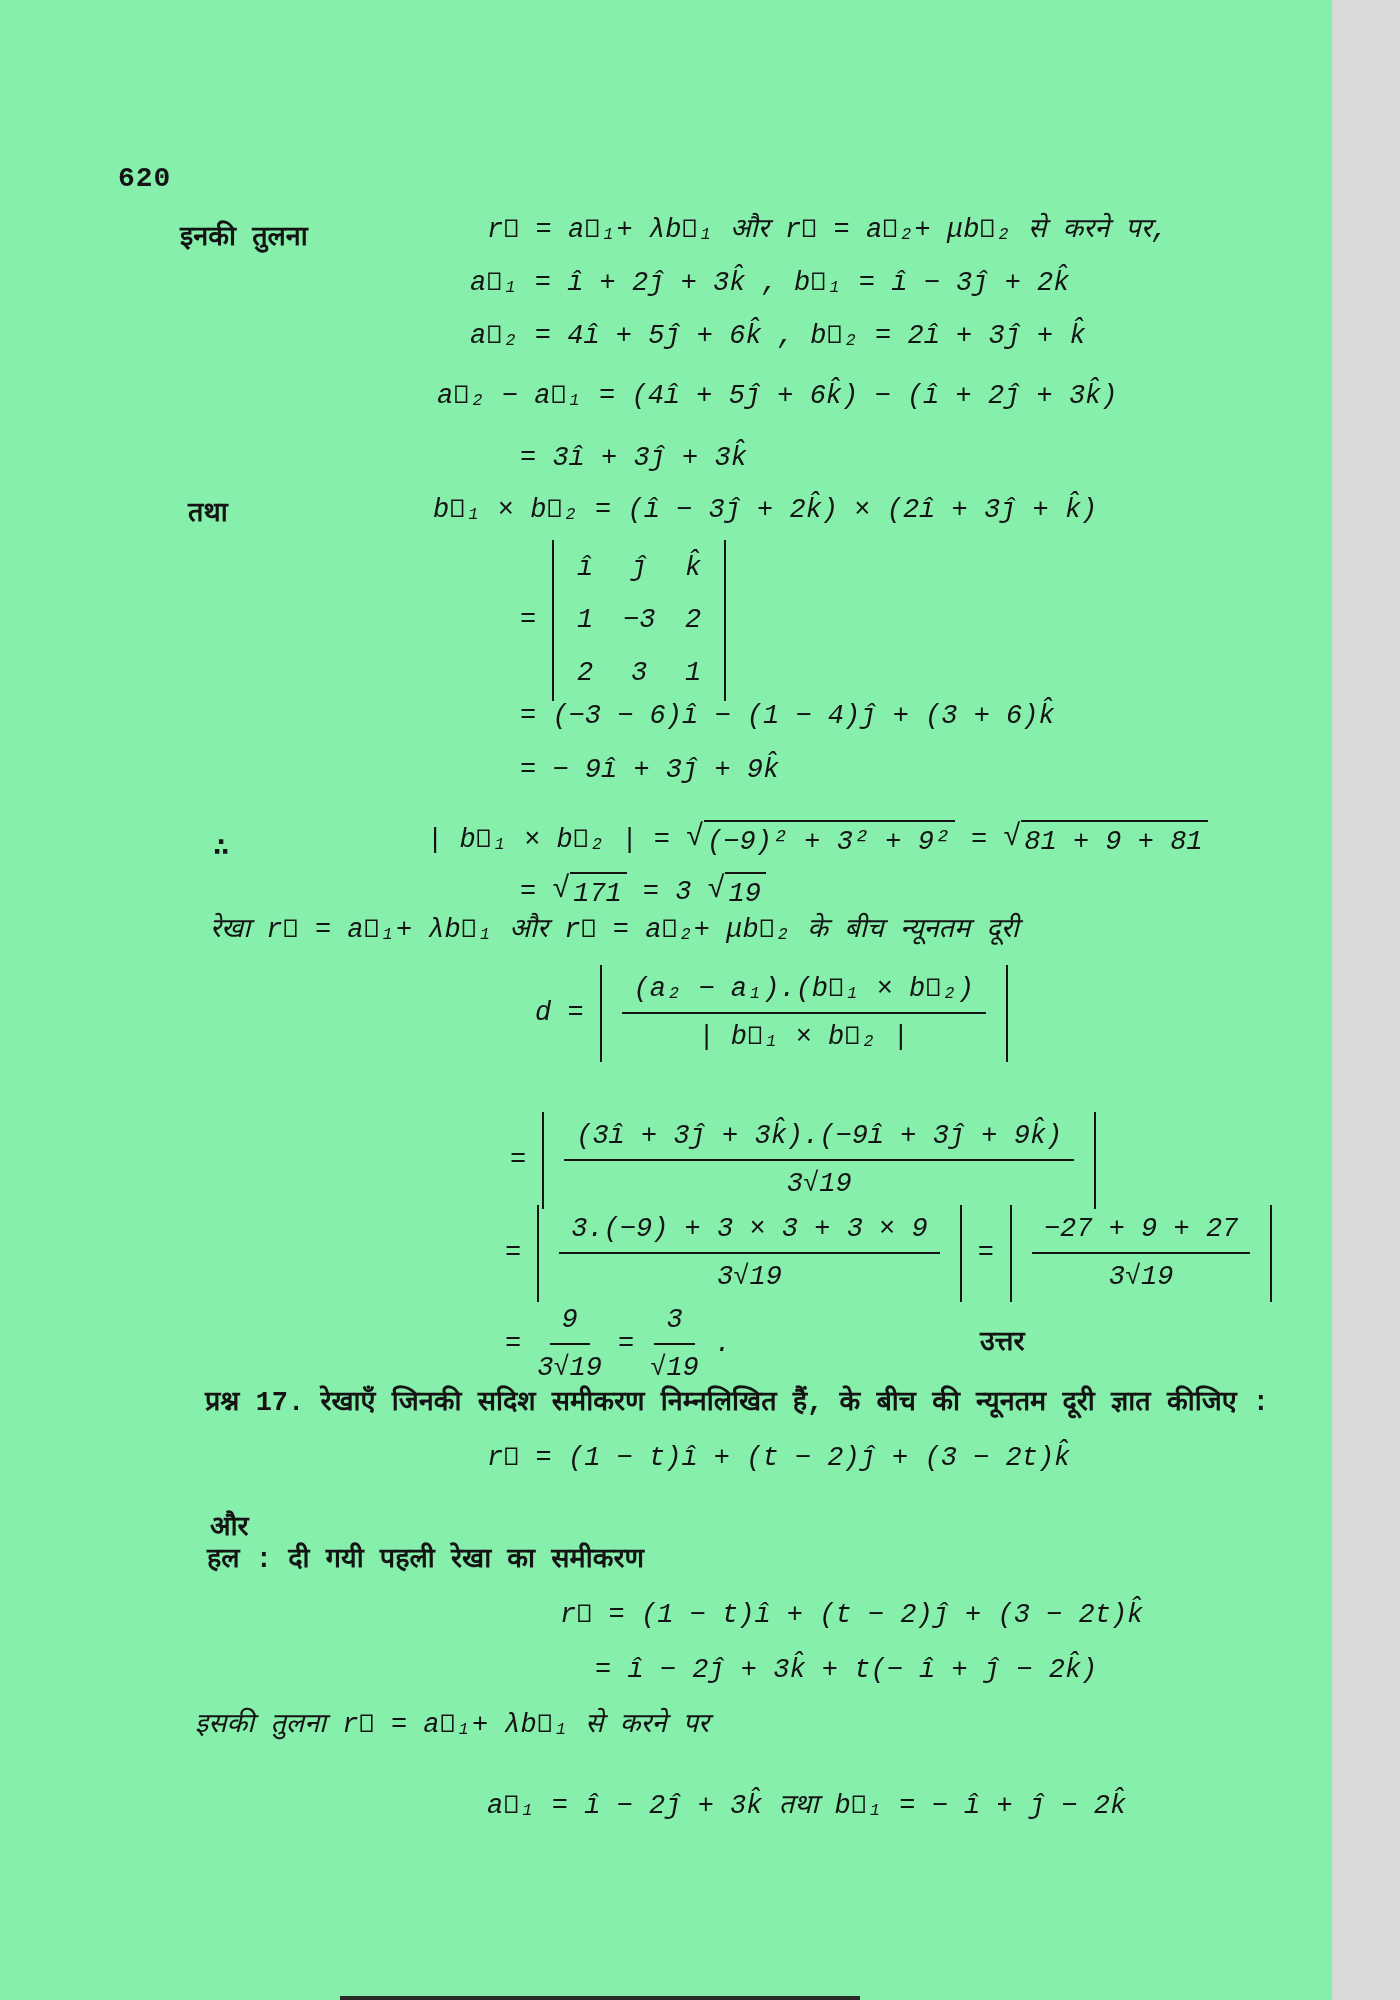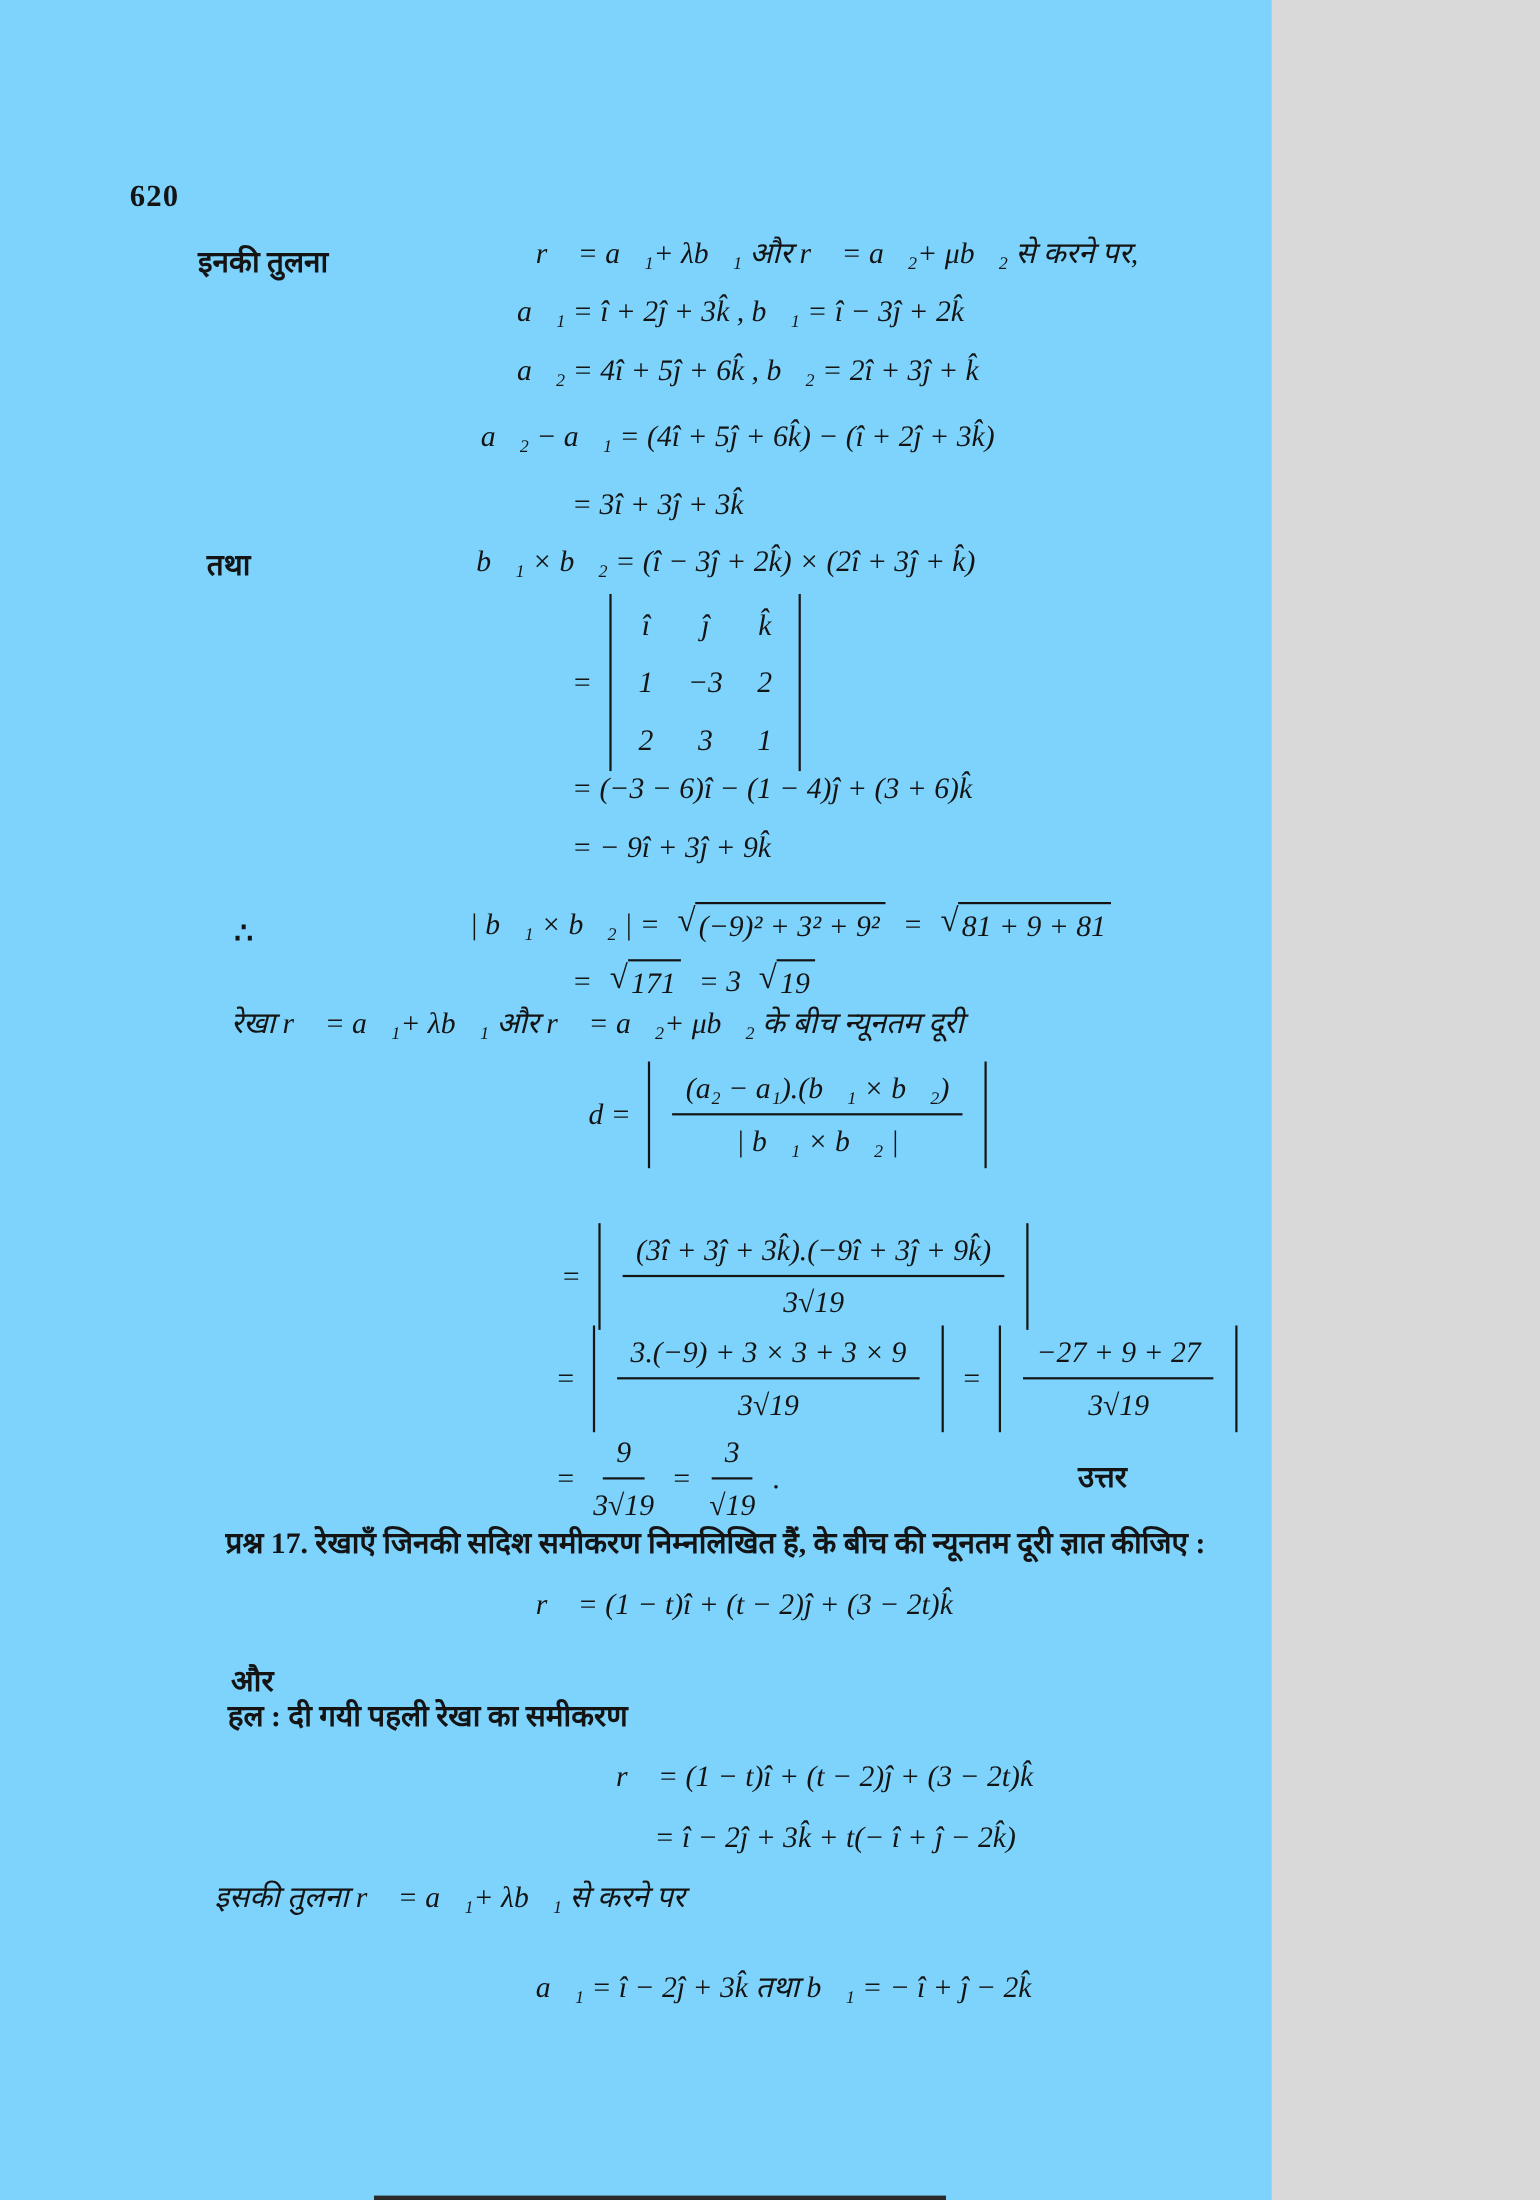--- a/index.html
+++ b/index.html
@@ -1,20 +1,20 @@
 <!DOCTYPE html>
 <html><head>
 <meta charset="utf-8">
 <style>
   * { margin:0; padding:0; box-sizing:border-box; }
   html,body { background:#d9d9d9; }
   .page {
-    position:relative; width:1156px; height:2000px;
-    background:#7dd3fc; color:#141414; overflow:hidden;
-    font-family:Liberation Serif, serif;
+    position:relative; width:1332px; height:2000px;
+    background:#86efac; color:#141414; overflow:hidden;
+    font-family:Liberation Mono, monospace;
   }
   .abspos { position:absolute; white-space:nowrap; line-height:1.35; }
   .math  { font-style:italic; font-size:27px; }
   .hindi { font-style:normal; font-size:27px; font-weight:600; }
   .bold  { font-weight:700; }
   .pgnum { font-size:28px; font-weight:700; letter-spacing:1px; }
   .frow  { display:flex; align-items:center; gap:16px; }
   .sq    { display:inline-flex; align-items:flex-start; }
   .sqs   { font-style:normal; font-size:30px; line-height:1.15; }
   .sqb   { border-top:2px solid #141414; padding:2px 5px 0 3px; }

